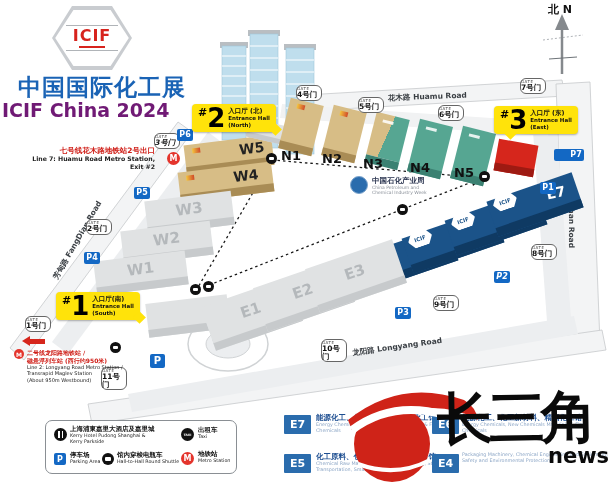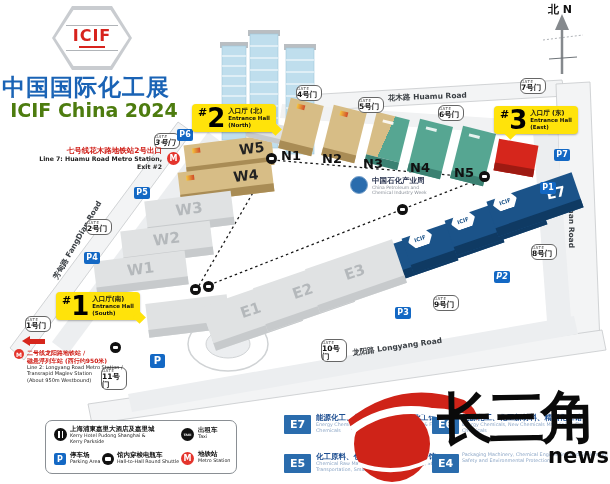--- a/index.html
+++ b/index.html
@@ -126,24 +126,24 @@
   <div id="hexlogo">
     <div class="hex1">
       <div class="hex2">
         <div class="hexline"></div>
         <div class="hexicif">ICIF</div>
         <div class="hexsub"></div>
         <div class="hexline"></div>
       </div>
     </div>
   </div>
-  <div class="abs" style="left:2px;top:72px;width:184px;text-align:left;z-index:9;color:#1a63b5;font-weight:900;font-size:23px;letter-spacing:1px;">中国国际化工展</div>
-  <div class="abs" style="left:2px;top:99px;width:184px;text-align:center;z-index:9;color:#4d7c0f;font-weight:900;font-size:19px;">ICIF China 2024</div>
-
-  <div class="abs" style="left:24px;top:146px;width:156px;display:flex;align-items:center;justify-content:flex-end;gap:5px;z-index:9;">
+  <div class="abs" style="left:2px;top:72px;width:184px;text-align:right;z-index:9;color:#1a63b5;font-weight:900;font-size:23px;letter-spacing:1px;">中国国际化工展</div>
+  <div class="abs" style="left:2px;top:99px;width:184px;z-index:9;color:#701a75;font-weight:900;font-size:19px;">ICIF China 2024</div>
+
+  <div class="abs" style="left:24px;top:146px;width:156px;display:flex;align-items:center;justify-content:flex-end;gap:12px;z-index:9;">
     <div style="text-align:right;line-height:1.25;">
       <div class="note-cn-red" style="font-size:7.5px;">七号线花木路地铁站2号出口</div>
       <div class="note-en" style="font-size:6.2px;font-weight:700;">Line 7: Huamu Road Metro Station, Exit #2</div>
     </div>
     <span class="metroic" style="width:13px;height:13px;font-size:8px;">M</span>
   </div>
 
 
   <div class="abs" style="left:548px;top:2px;font-size:11px;font-weight:800;color:#111;z-index:9;">北 N</div>
 
@@ -307,21 +307,21 @@
       <span class="gw">GATE</span>
       <span class="gn">11号门</span>
     </div>
 
   <div class="pb" style="left:540px;top:182px;">P1</div>
   <div class="pb" style="left:494px;top:271px;font-style:italic;">P2</div>
   <div class="pb" style="left:395px;top:307px;">P3</div>
   <div class="pb" style="left:84px;top:252px;">P4</div>
   <div class="pb" style="left:134px;top:187px;">P5</div>
   <div class="pb" style="left:177px;top:129px;">P6</div>
-  <div class="pb" style="left:554px;top:149px;">P7</div>
+  <div class="pb" style="left:554px;top:149px;padding-left:14px;">P7</div>
   <div class="pb" style="left:150px;top:354px;width:15px;height:14px;line-height:14px;font-size:10px;">P</div>
 
   <div class="shut" style="left:266px;top:153px;"></div>
   <div class="shut" style="left:190px;top:284px;"></div>
   <div class="shut" style="left:203px;top:281px;"></div>
   <div class="shut" style="left:397px;top:204px;"></div>
   <div class="shut" style="left:479px;top:171px;"></div>
   <div class="shut" style="left:110px;top:342px;"></div>
 
   <div class="abs" style="left:14px;top:336px;z-index:9;">

